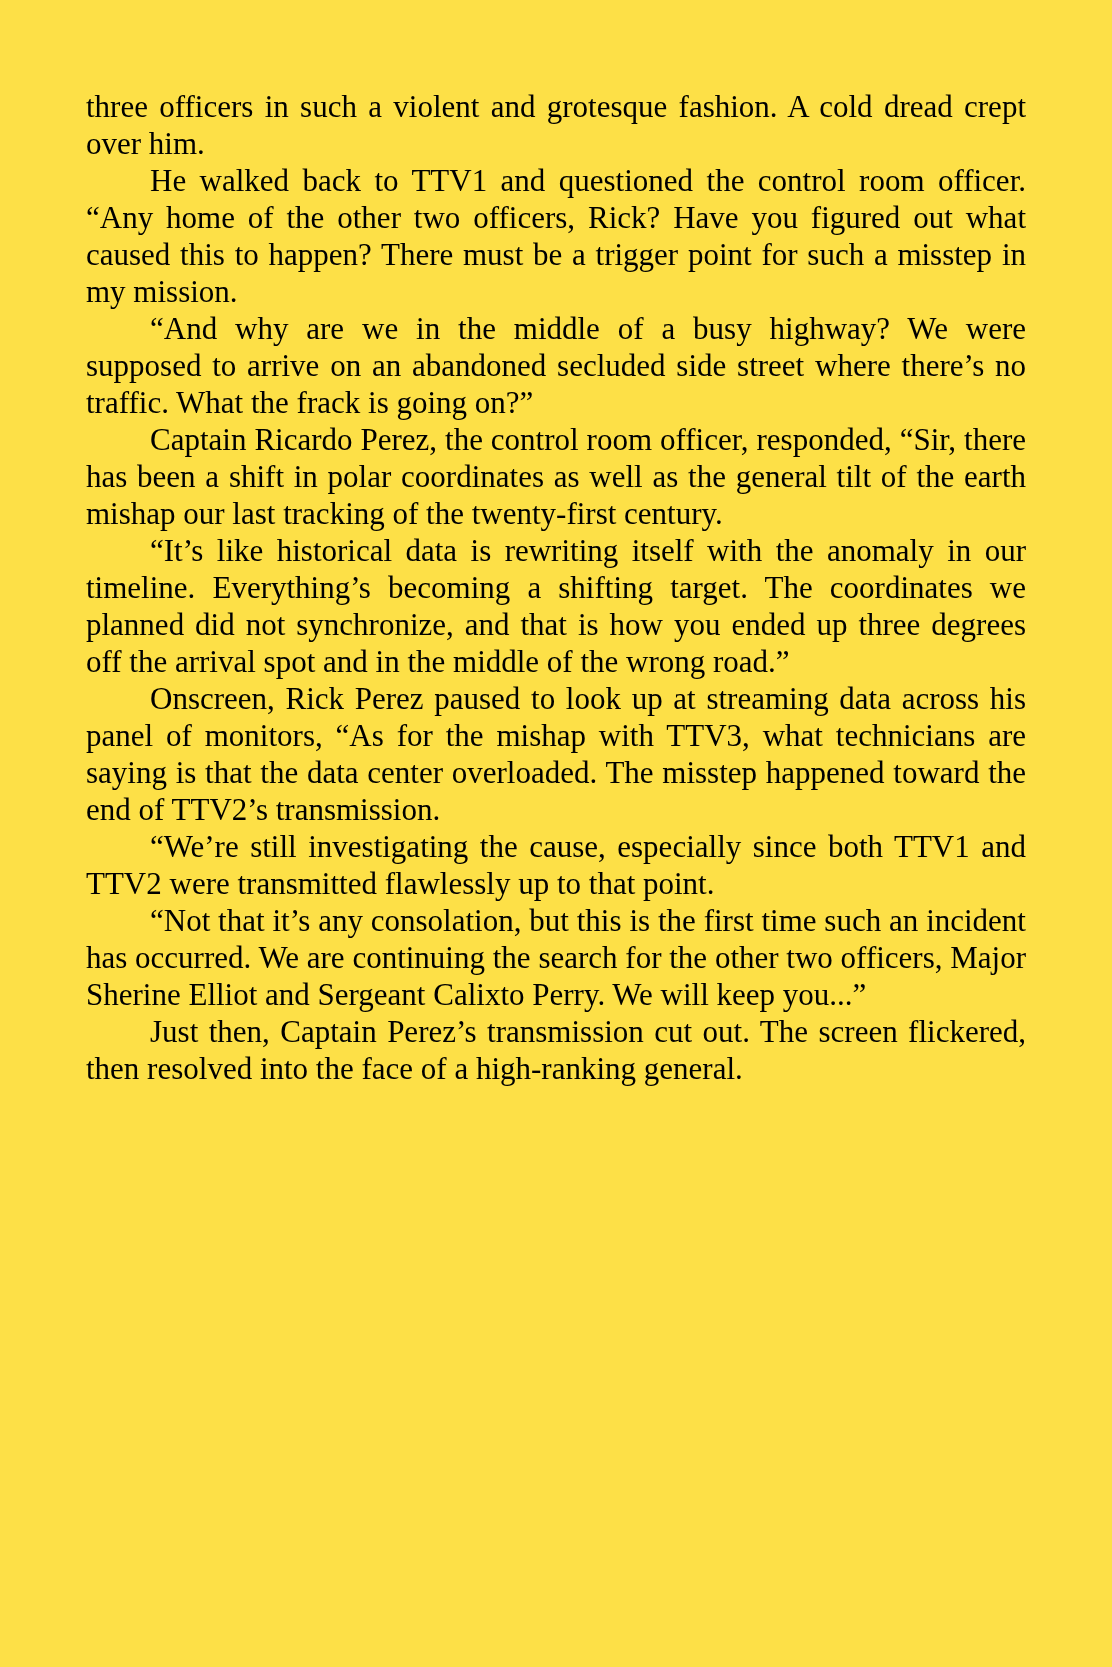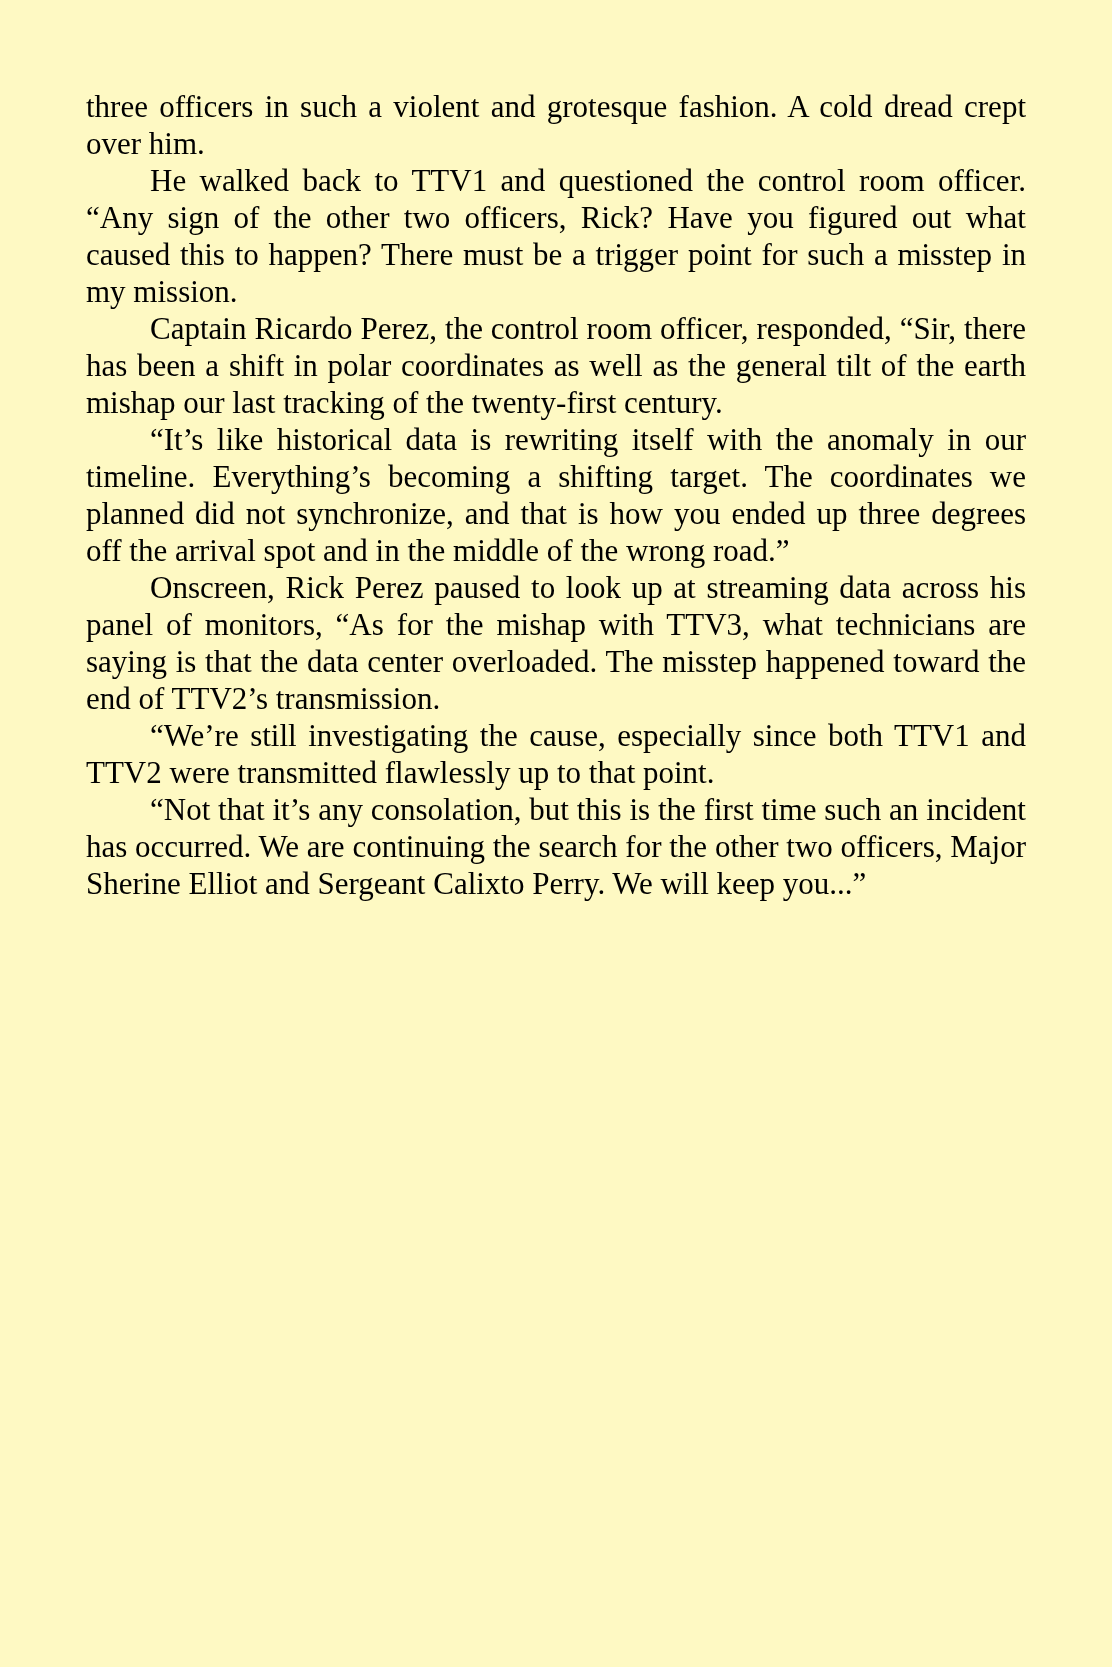--- a/index.html
+++ b/index.html
@@ -4,21 +4,21 @@
 <style>
   html, body {
     margin: 0;
     padding: 0;
     background: #ffffff;
   }
   .page {
     position: relative;
     width: 1112px;
     height: 1667px;
-    background: #fef9c3;
+    background: #fde047;
     box-sizing: border-box;
     padding: 88px 116px 0 86px;
     overflow: hidden;
   }
   .text-block {
     width: 940px;
   }
   .para {
     margin: 0;
     padding: 0;
@@ -32,20 +32,22 @@
   .para.no-indent {
     text-indent: 0;
   }
 </style>
 </head>
 <body>
 
 <div class="page">
   <div class="text-block">
       <p class="para no-indent">three officers in such a violent and grotesque fashion. A cold dread crept over him.</p>
-      <p class="para">He walked back to TTV1 and questioned the control room officer. “Any sign of the other two officers, Rick? Have you figured out what caused this to happen? There must be a trigger point for such a misstep in my mission.</p>
+      <p class="para">He walked back to TTV1 and questioned the control room officer. “Any home of the other two officers, Rick? Have you figured out what caused this to happen? There must be a trigger point for such a misstep in my mission.</p>
+      <p class="para">“And why are we in the middle of a busy highway? We were supposed to arrive on an abandoned secluded side street where there’s no traffic. What the frack is going on?”</p>
       <p class="para">Captain Ricardo Perez, the control room officer, responded, “Sir, there has been a shift in polar coordinates as well as the general tilt of the earth mishap our last tracking of the twenty-first century.</p>
       <p class="para">“It’s like historical data is rewriting itself with the anomaly in our timeline. Everything’s becoming a shifting target. The coordinates we planned did not synchronize, and that is how you ended up three degrees off the arrival spot and in the middle of the wrong road.”</p>
       <p class="para">Onscreen, Rick Perez paused to look up at streaming data across his panel of monitors, “As for the mishap with TTV3, what technicians are saying is that the data center overloaded. The misstep happened toward the end of TTV2’s transmission.</p>
       <p class="para">“We’re still investigating the cause, especially since both TTV1 and TTV2 were transmitted flawlessly up to that point.</p>
       <p class="para">“Not that it’s any consolation, but this is the first time such an incident has occurred. We are continuing the search for the other two officers, Major Sherine Elliot and Sergeant Calixto Perry. We will keep you...”</p>
+      <p class="para">Just then, Captain Perez’s transmission cut out. The screen flickered, then resolved into the face of a high-ranking general.</p>
     </div>
 </div>
 
 </body></html>

